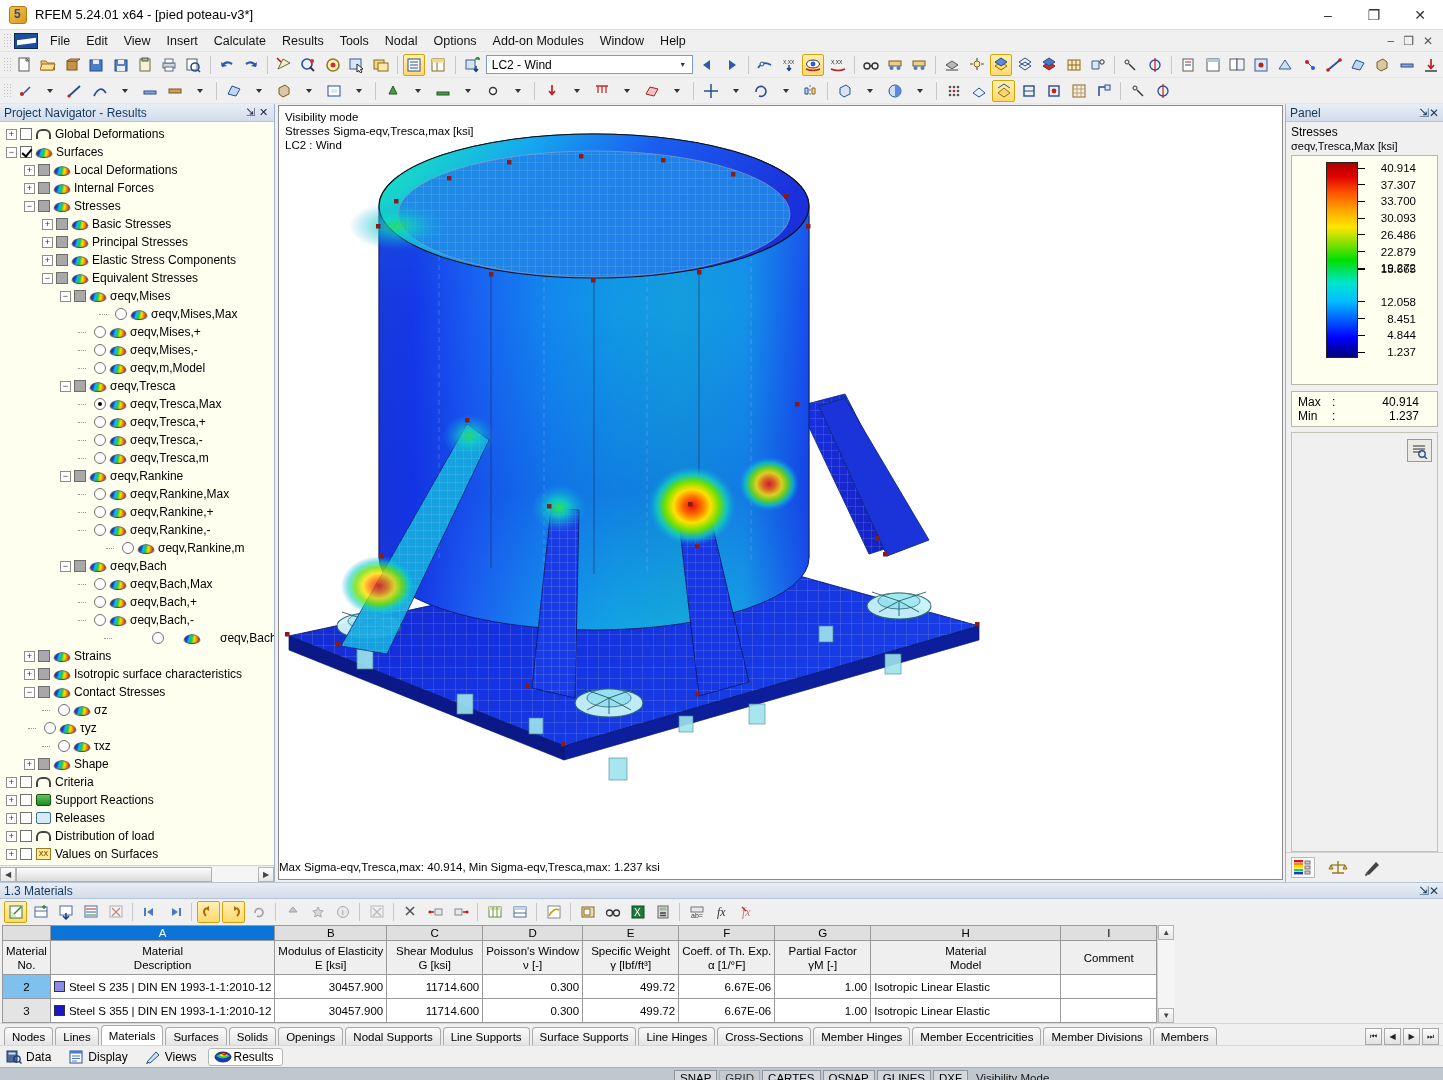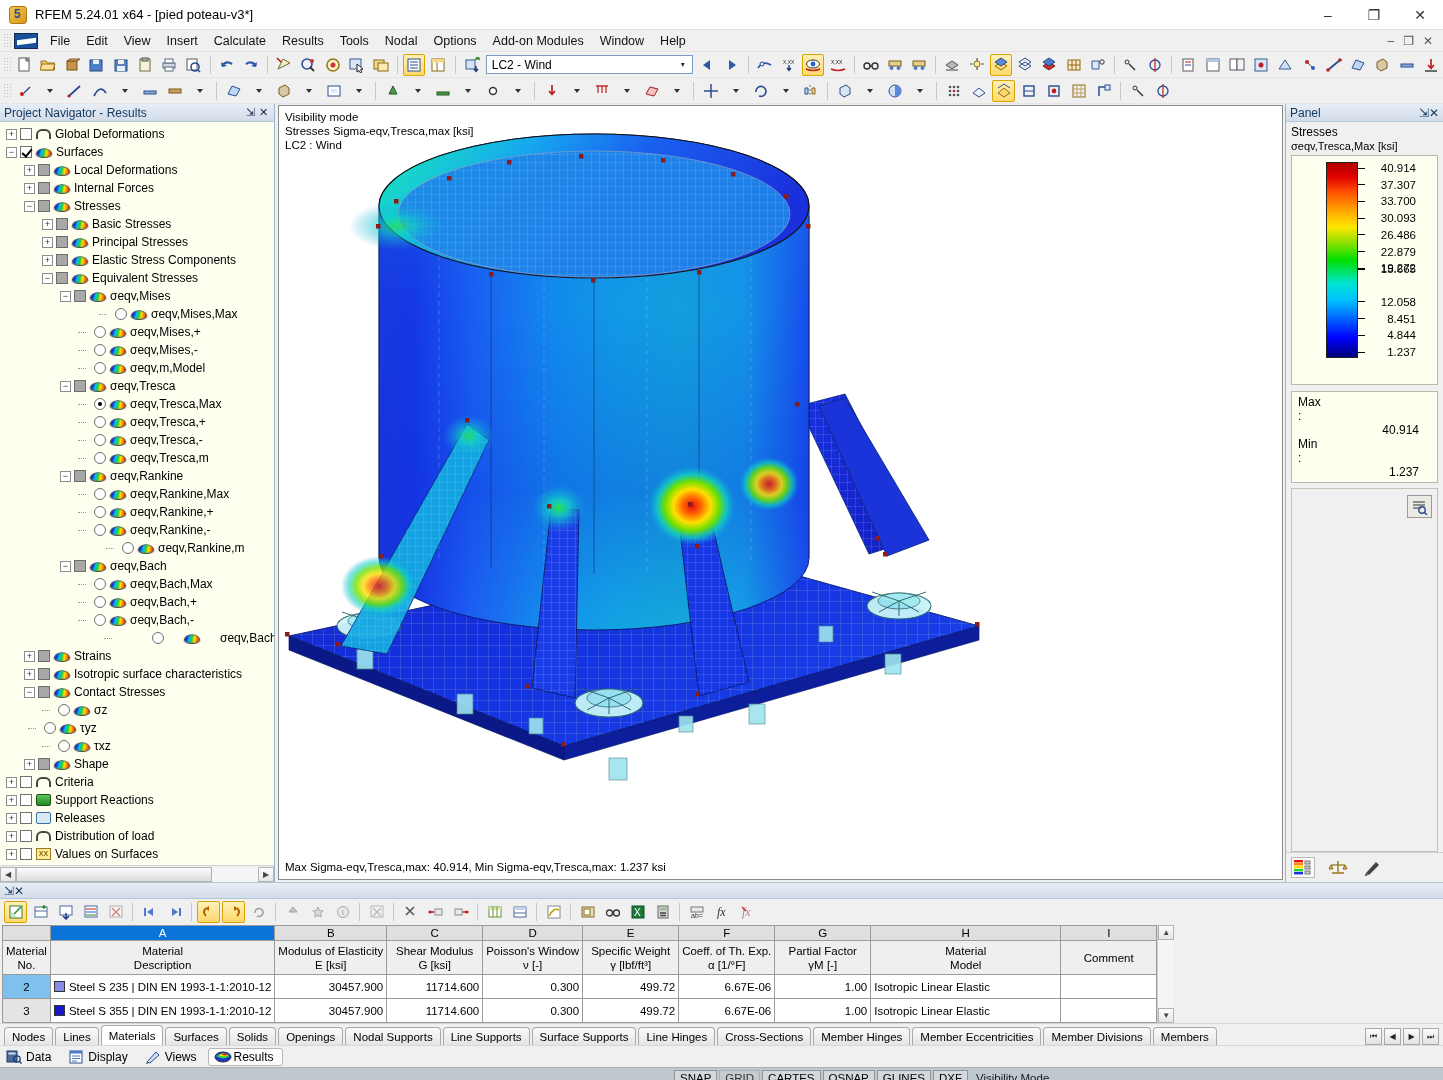--- a/index.html
+++ b/index.html
@@ -121,21 +121,21 @@
       #00e5d0 38%, #00e000 50%, #7ee000 58%,
       #ffe600 67%, #ffa200 76%, #ff5000 85%, #e00000 93%, #b00000 100%);
     position:relative;}
   #ticks{position:relative;height:196px;width:75px;}
   .tick{position:absolute;left:0;height:12px;display:flex;align-items:center;
     font-size:11.5px;color:#000;}
   .tick .dash{width:7px;height:1px;background:#000;margin-right:3px;}
   .tick .tv{width:48px;text-align:right;}
   #minmax{margin:6px 5px 0 5px;background:#fffff0;border:1px solid #b9b9a8;
     padding:3px 6px;font-size:12px;}
-  #minmax div{display:flex;flex-direction:column;}
+  #minmax div{display:flex;}
   #minmax .k{width:34px;}
   #minmax .c{width:10px;}
   #minmax .v{flex:1;text-align:right;padding-right:12px;}
   #panel-body{flex:1;background:#f0f0f0;margin:5px 5px 0 5px;border:1px solid #c3c3b5;
     position:relative;}
   #panel-zoom{position:absolute;right:5px;top:6px;width:25px;height:23px;
     background:#eceae4;border:1px solid #9a9a9a;display:flex;align-items:center;
     justify-content:center;}
   #panel-tabs{height:30px;display:flex;align-items:center;padding-left:5px;gap:11px;
     border-top:1px solid #cfcfcf;}
@@ -1252,21 +1252,21 @@
             <rect x="6" y="526" width="4.5" height="4.5"></rect>
           <rect x="416" y="438" width="4.5" height="4.5"></rect>
             <rect x="696" y="516" width="4.5" height="4.5"></rect>
           <rect x="282" y="636" width="4.5" height="4.5"></rect>
             <rect x="604" y="446" width="4.5" height="4.5"></rect>
           <rect x="596" y="430" width="4.5" height="4.5"></rect>
             <rect x="100" y="448" width="4.5" height="4.5"></rect>
         </g>
       </svg>
 
-      <div class="vp-txt" style="left:6px;bottom:6px;">Max Sigma-eqv,Tresca,max: 40.914, Min Sigma-eqv,Tresca,max: 1.237 ksi</div>
+      <div class="vp-txt" style="left:0;bottom:6px;">Max Sigma-eqv,Tresca,max: 40.914, Min Sigma-eqv,Tresca,max: 1.237 ksi</div>
     </div>
   </div>
 
   <div id="panel">
     <div id="panel-header">
       <div class="t">Panel</div>
       <div class="hb">⇲</div>
       <div class="hb">✕</div>
     </div>
     <div class="plabel">Stresses</div>
@@ -1376,20 +1376,21 @@
             <path d="M3 14 L13 3 L16 6 L6 16 Z" fill="#444"></path>
             <path d="M3 14 l-1 3 l3 -1 Z" fill="#222"></path>
           </svg>
       </div>
     </div>
   </div>
 </div>
 
 <div id="tablepane">
   <div id="tbl-header">
+    <div class="t">1.3 Materials</div>
     <div class="hb">⇲</div>
     <div class="hb">✕</div>
   </div>
 
   <div id="tbl-toolbar">
     <div class="tbtn active">
         <svg width="16" height="16">
           <rect x="2" y="2" width="12" height="12" fill="#fff" stroke="#3a7a3a"></rect>
           <path d="M3 13 L13 3" stroke="#2a8a2a" stroke-width="1.5"></path>
           <path d="M3 13 L3 7 L9 13 Z" fill="#cfe8cf"></path>

